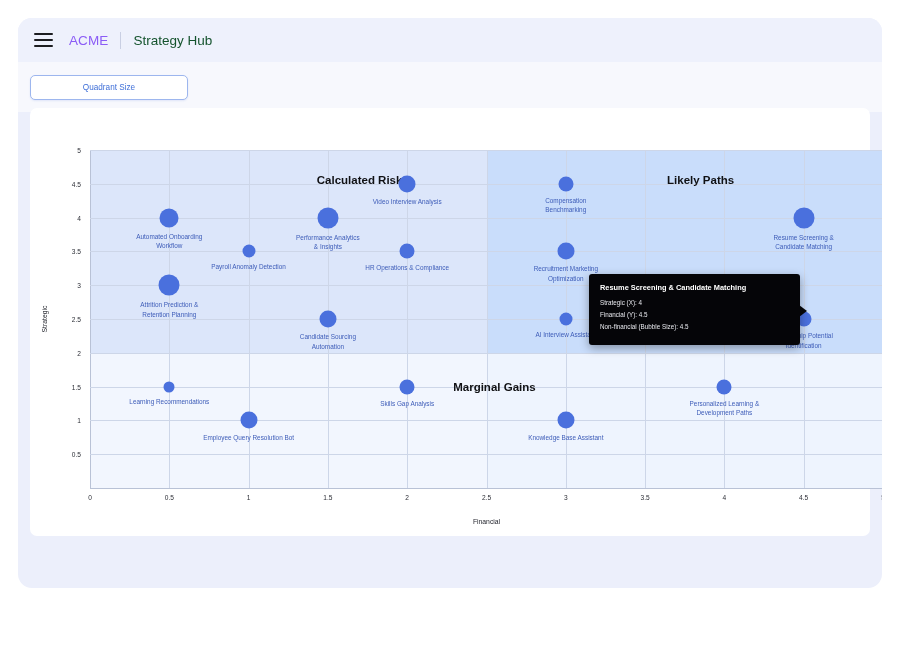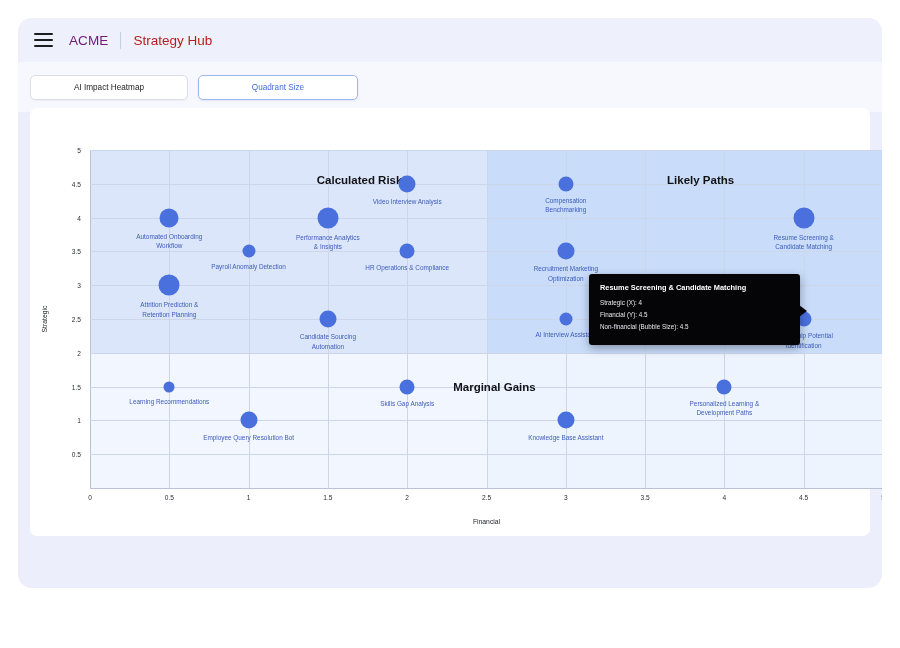--- a/index.html
+++ b/index.html
@@ -27,26 +27,26 @@
     display: flex; align-items: center;
     padding-left: 16px;
   }
   .hamburger {
     width: 19px; height: 14px;
     display: flex; flex-direction: column; justify-content: space-between;
     cursor: pointer; margin-right: 16px;
   }
   .hamburger span { display: block; height: 2px; background: #1c1d21; border-radius: 1px; }
   .brand {
-    font-size: 13.5px; color: #701a75; letter-spacing: .1px;
+    font-size: 13.5px; color: #8b5cf6; letter-spacing: .1px;
   }
   .brand-div {
     width: 1px; height: 17px; background: #c9cfe3; margin: 0 12px;
   }
-  .page-title { font-size: 13.5px; color: #b91c1c; }
+  .page-title { font-size: 13.5px; color: #14532d; }
 
   
   .tabstrip {
     position: absolute; left: 0; top: 44px;
     width: 864px; height: 50px;
     background: #f7f8fd;
     display: flex; align-items: center; gap: 10px;
     padding-left: 12px;
   }
   .tab {
@@ -185,23 +185,20 @@
       <span></span>
         <span></span>
         <span></span>
     </div>
     <div class="brand">ACME</div>
     <div class="brand-div"></div>
     <div class="page-title">Strategy Hub</div>
   </div>
 
   <div class="tabstrip" id="tabstrip">
-      <div class="tab">
-        <span>AI Impact Heatmap</span>
-      </div>
       <div class="tab active">
         <span>Quadrant Size</span>
       </div>
     </div>
 
   <div class="chartcard">
     <div class="plotwrap">
 
       <div class="plot" id="plot">
         <div class="q q-tl"></div>

